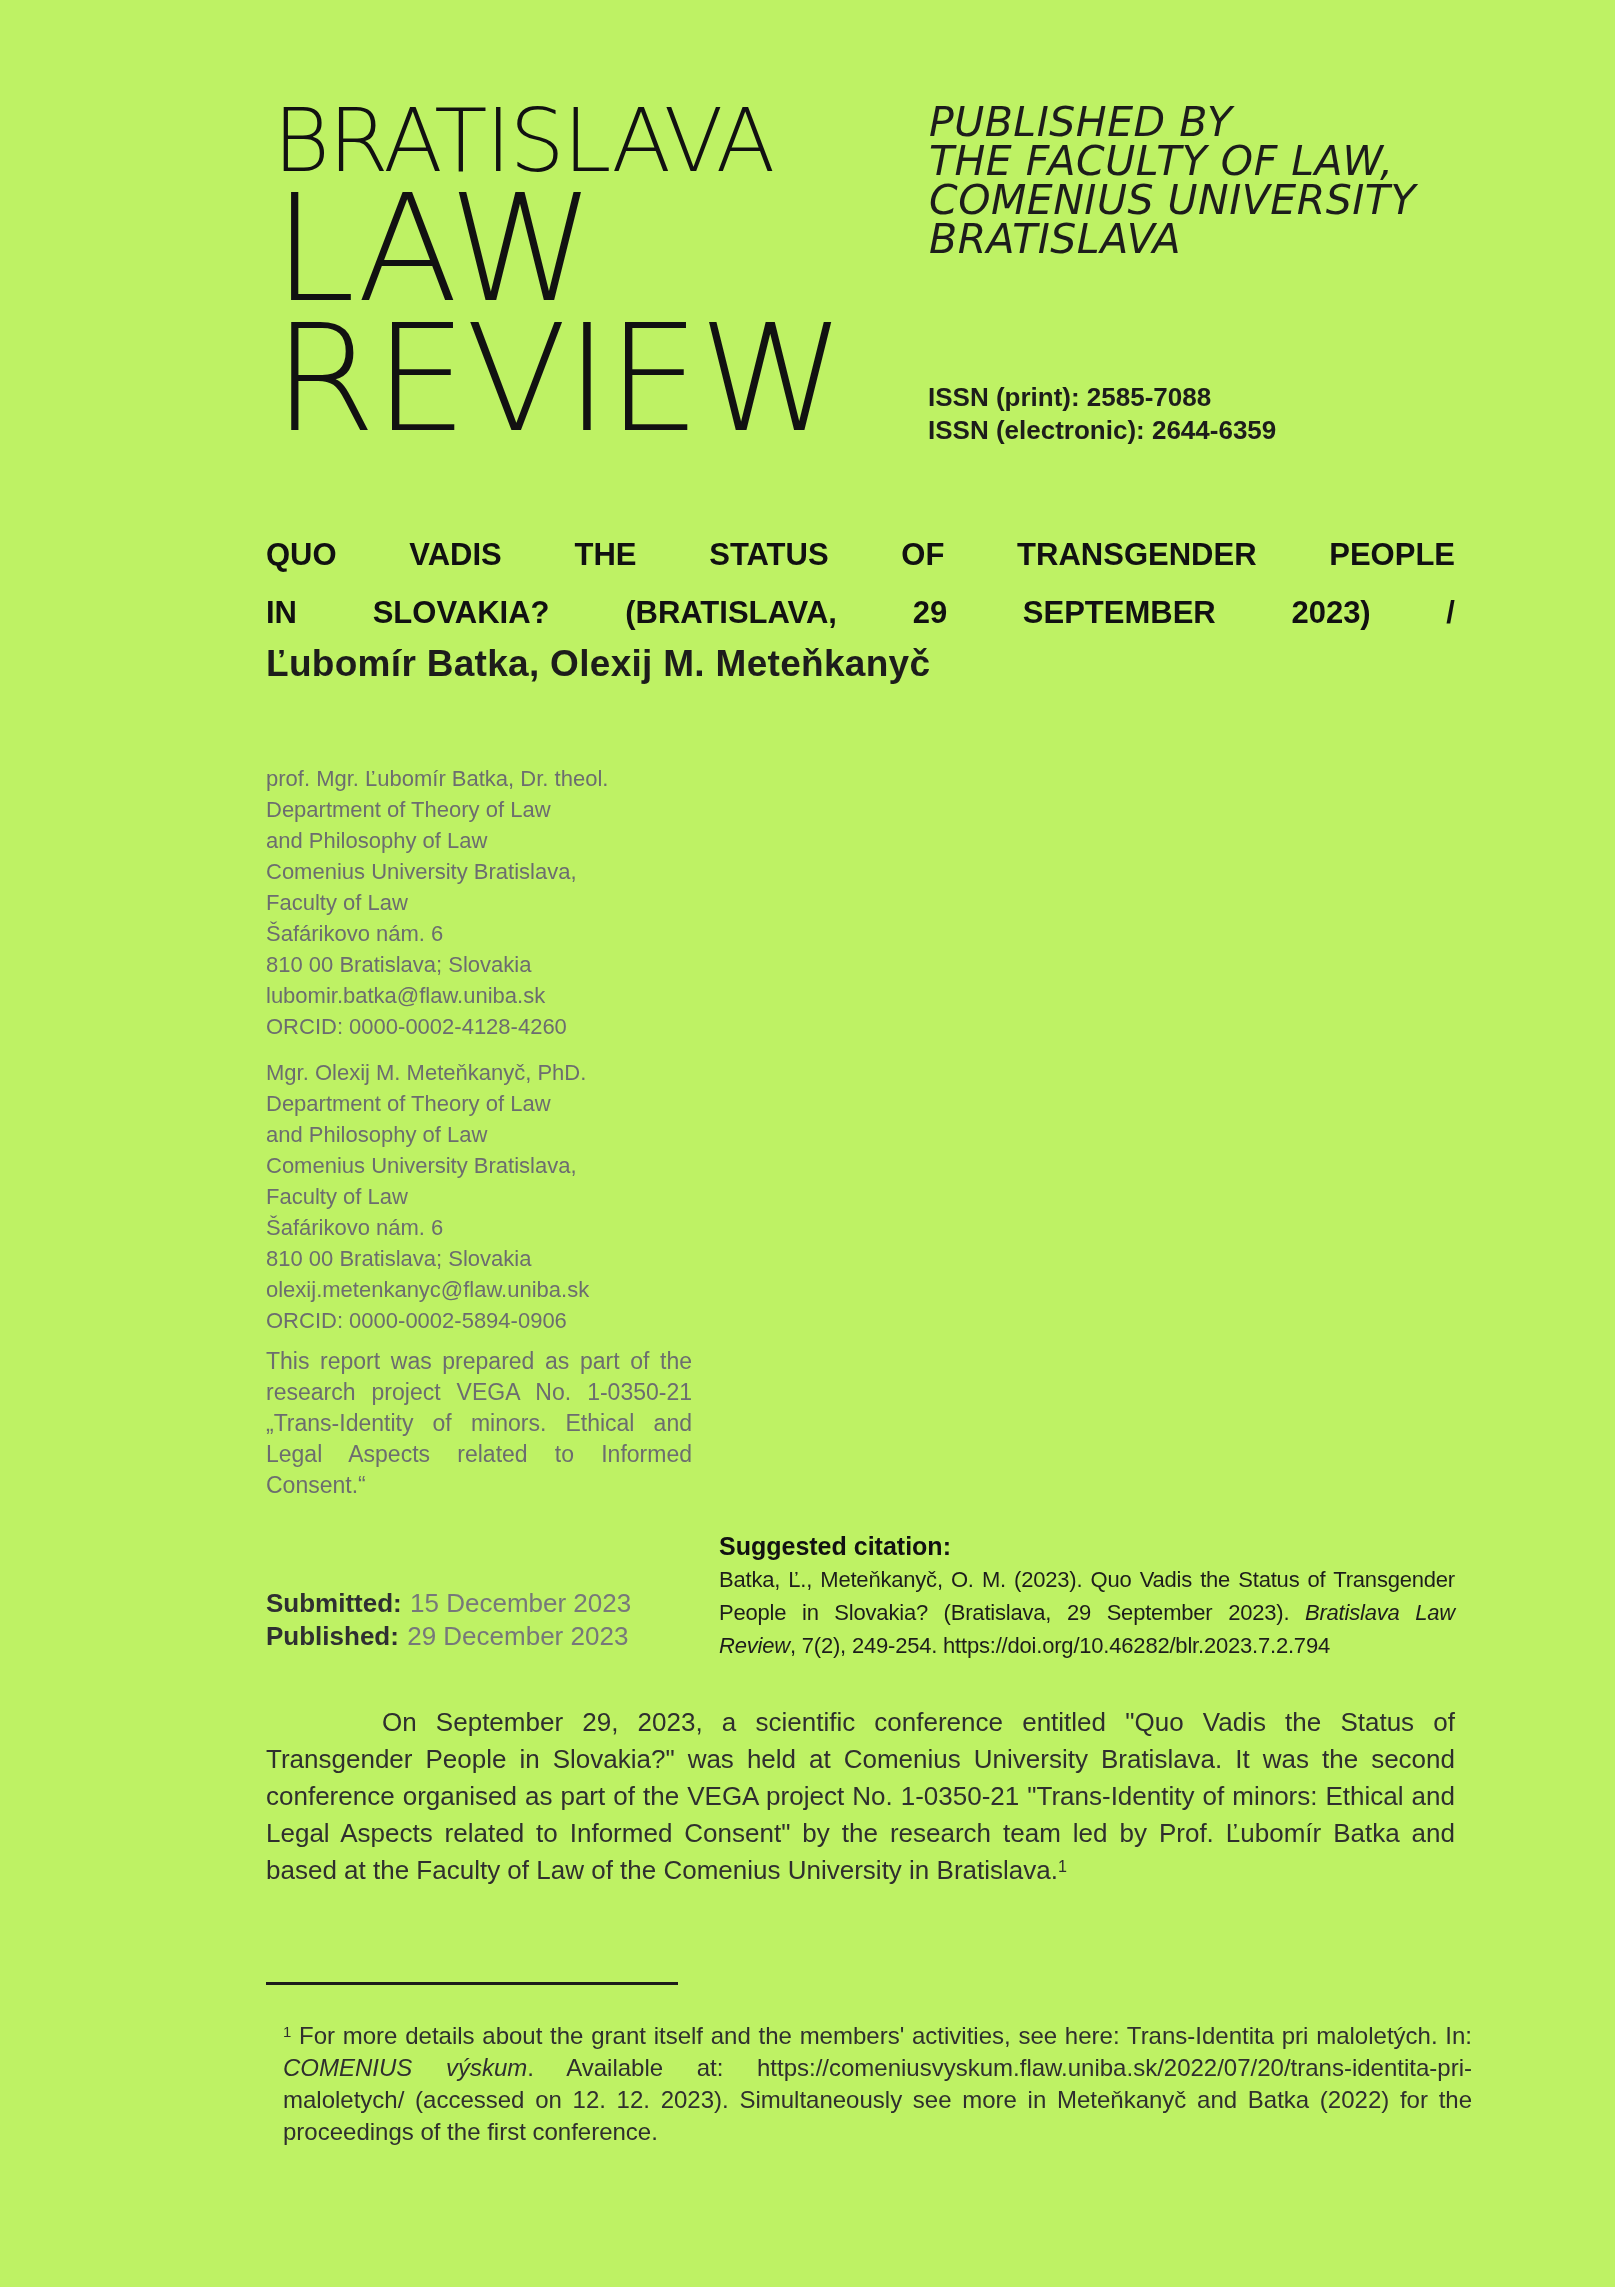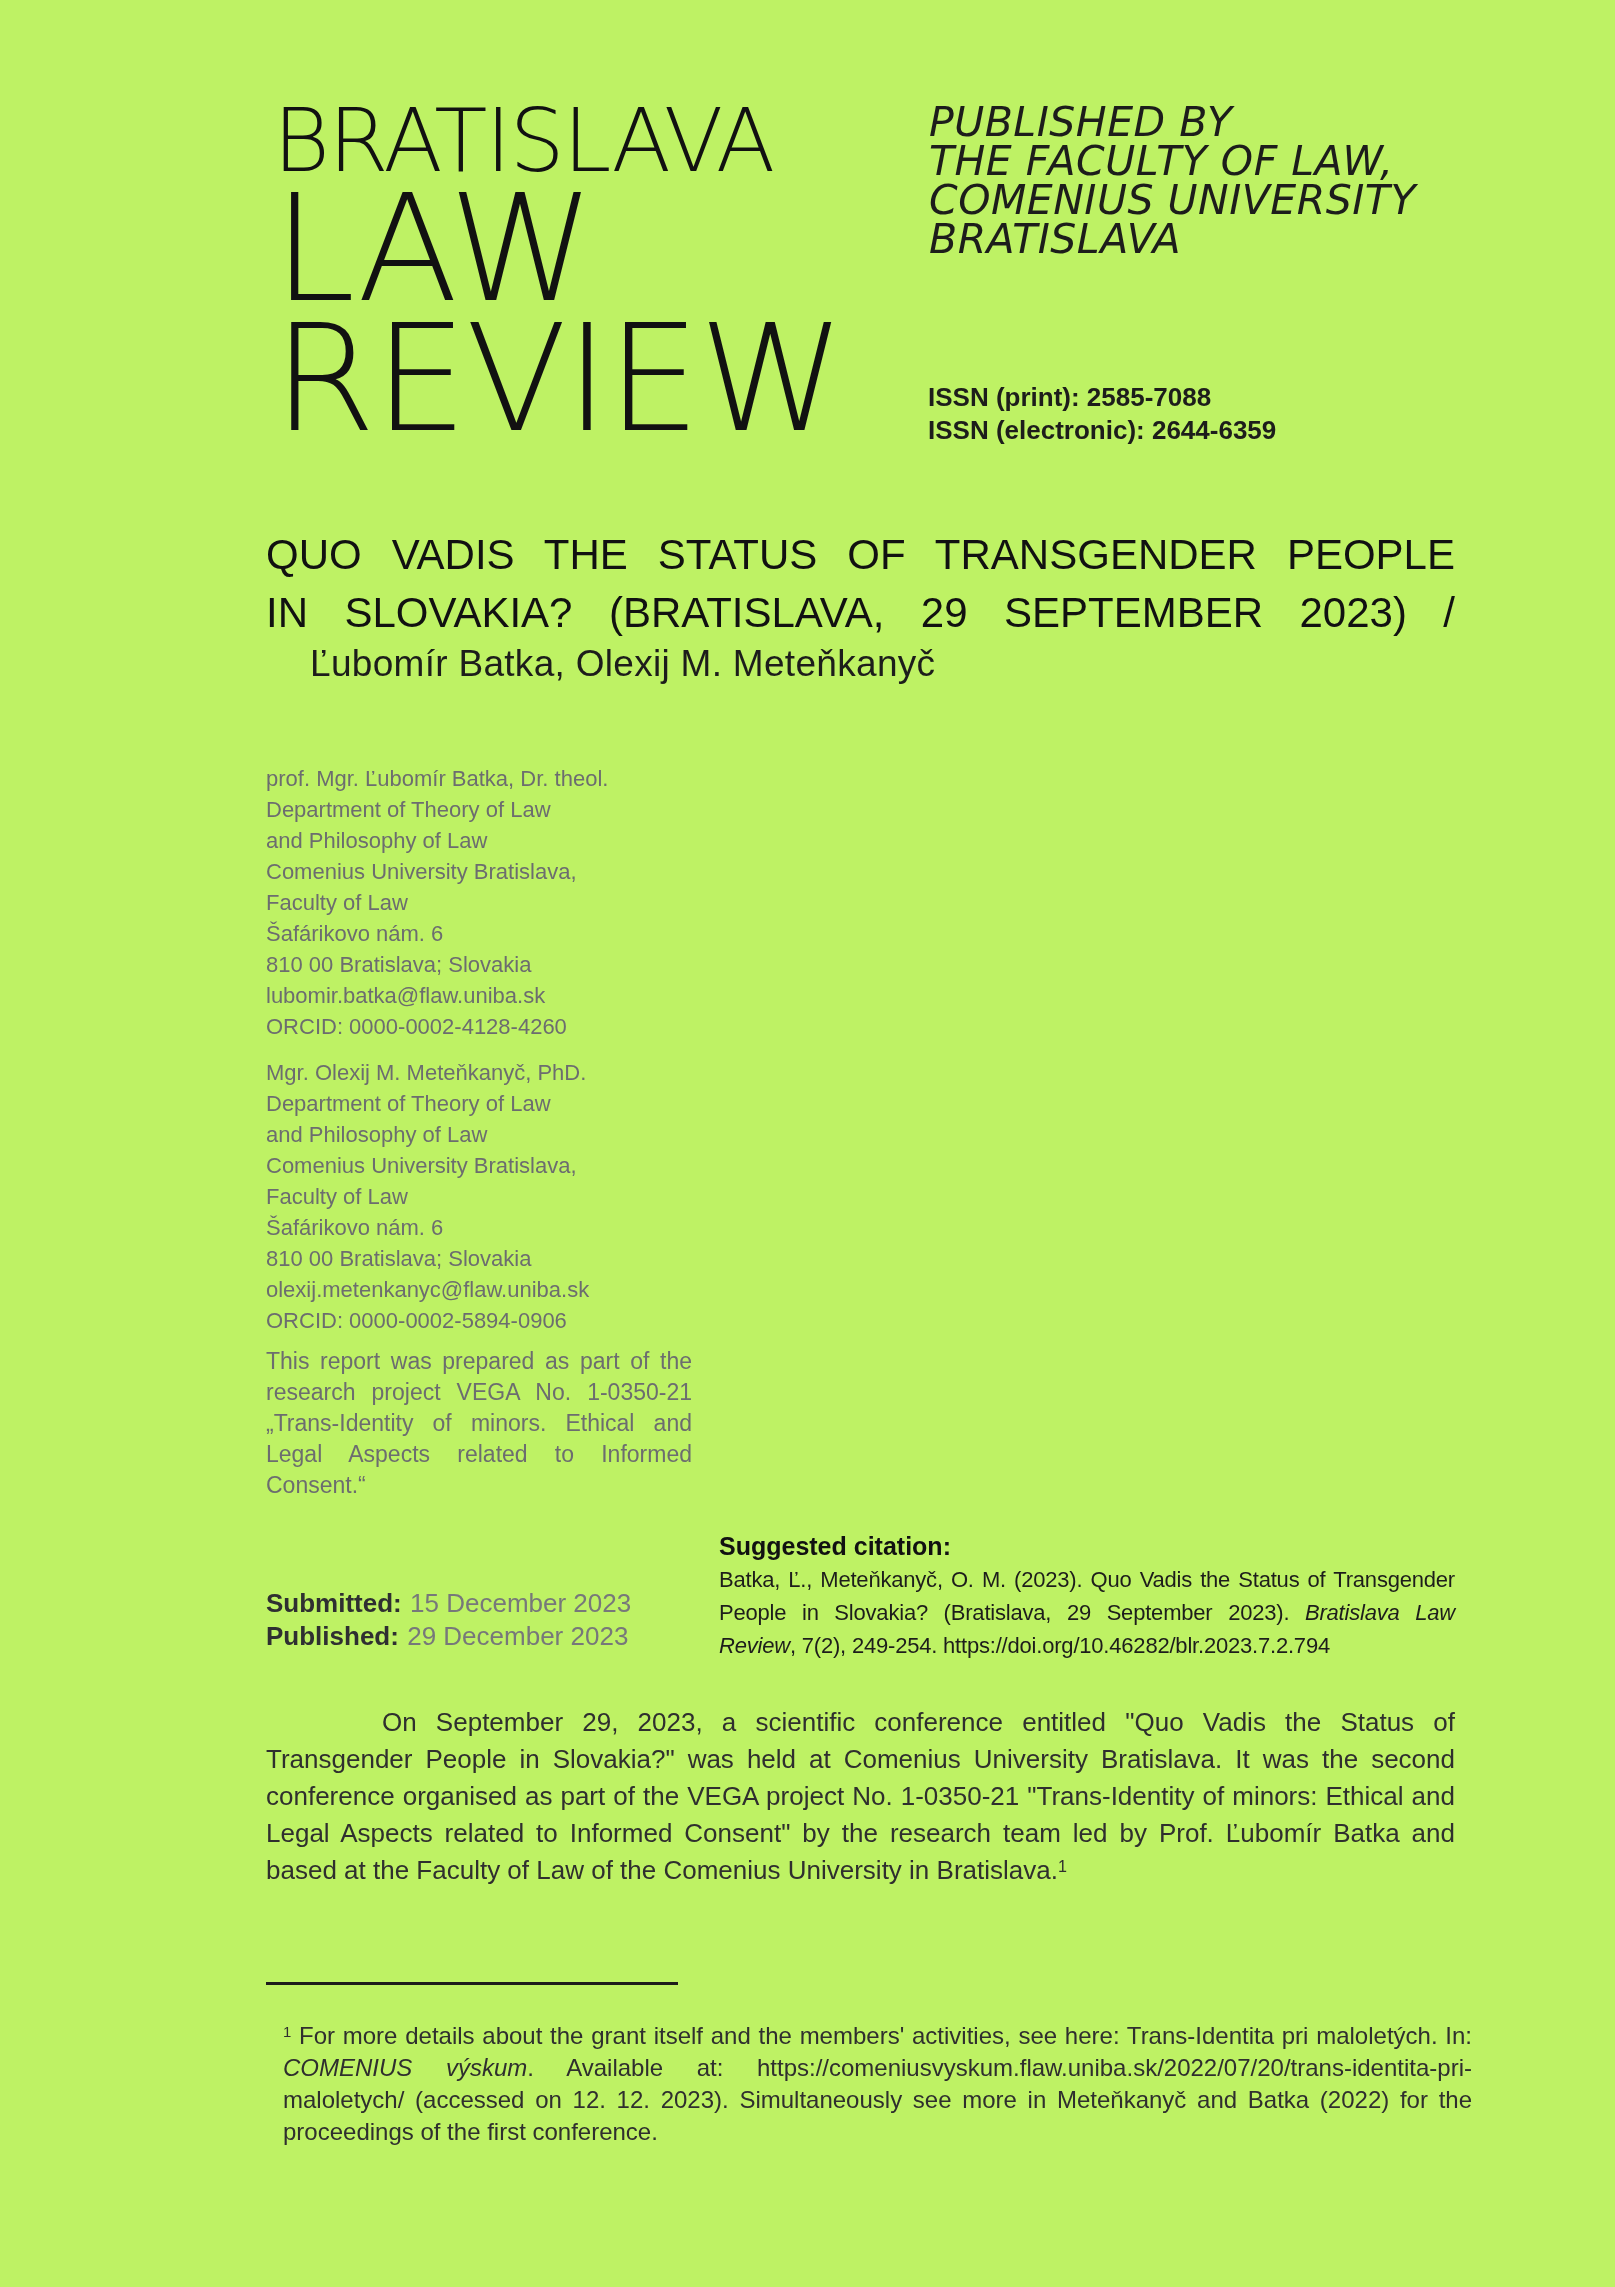--- a/index.html
+++ b/index.html
@@ -17,22 +17,22 @@
   .logo-l1 { position:absolute; left:0; top:98px; font-size:87px; line-height:1; letter-spacing:-1.8px; white-space:nowrap; }
   .logo-l2 { position:absolute; left:0; top:175px; font-size:148px; line-height:1; letter-spacing:-1.8px; white-space:nowrap; }
   .logo-l3 { position:absolute; left:0; top:305px; font-size:148px; line-height:1; letter-spacing:-1.8px; white-space:nowrap; }
 
   .publisher { position:absolute; left:929px; top:103px; font-family:"DejaVu Sans","Liberation Sans",sans-serif; font-weight:200; font-size:41px; line-height:39px; letter-spacing:0.5px; color:#1d1d1b; white-space:nowrap;font-style:italic; }
 
   .issn { position:absolute; left:928px; top:381px; font-size:26px; line-height:33px; font-weight:700; color:#1d1d1b; white-space:nowrap; }
 
   
   .title-block { position:absolute; left:266px; top:526px; width:1189px; }
-  .title-line { font-size:42px; font-weight:400; line-height:58px; color:#111; text-align:justify; text-align-last:justify; }
-  .authors { position:absolute; left:266px; top:641px; font-size:37px; font-weight:400; line-height:46px; color:#1d1d1b; white-space:nowrap; letter-spacing:0.3px;margin-left:44px; }
+  .title-line { font-size:31px; font-weight:700; line-height:58px; color:#111; text-align:justify; text-align-last:justify; }
+  .authors { position:absolute; left:266px; top:641px; font-size:37px; font-weight:700; line-height:46px; color:#1d1d1b; white-space:nowrap; letter-spacing:0.3px; }
 
   
   .affil { position:absolute; left:266px; width:426px; font-size:22px; line-height:31px; color:#6c6d6f; }
   .affil-1 { top:763px; }
   .affil-2 { top:1057px; }
   .note { position:absolute; left:266px; top:1346px; width:426px; font-size:23px; line-height:31px; color:#6c6d6f; text-align:justify; }
 
   .dates { position:absolute; left:266px; top:1587px; font-size:26px; line-height:33px; white-space:nowrap; }
   .date-label { color:#2f2f31; font-weight:600;text-align:center; }
   .date-value { color:#77787a; margin-left:8.3px; }

